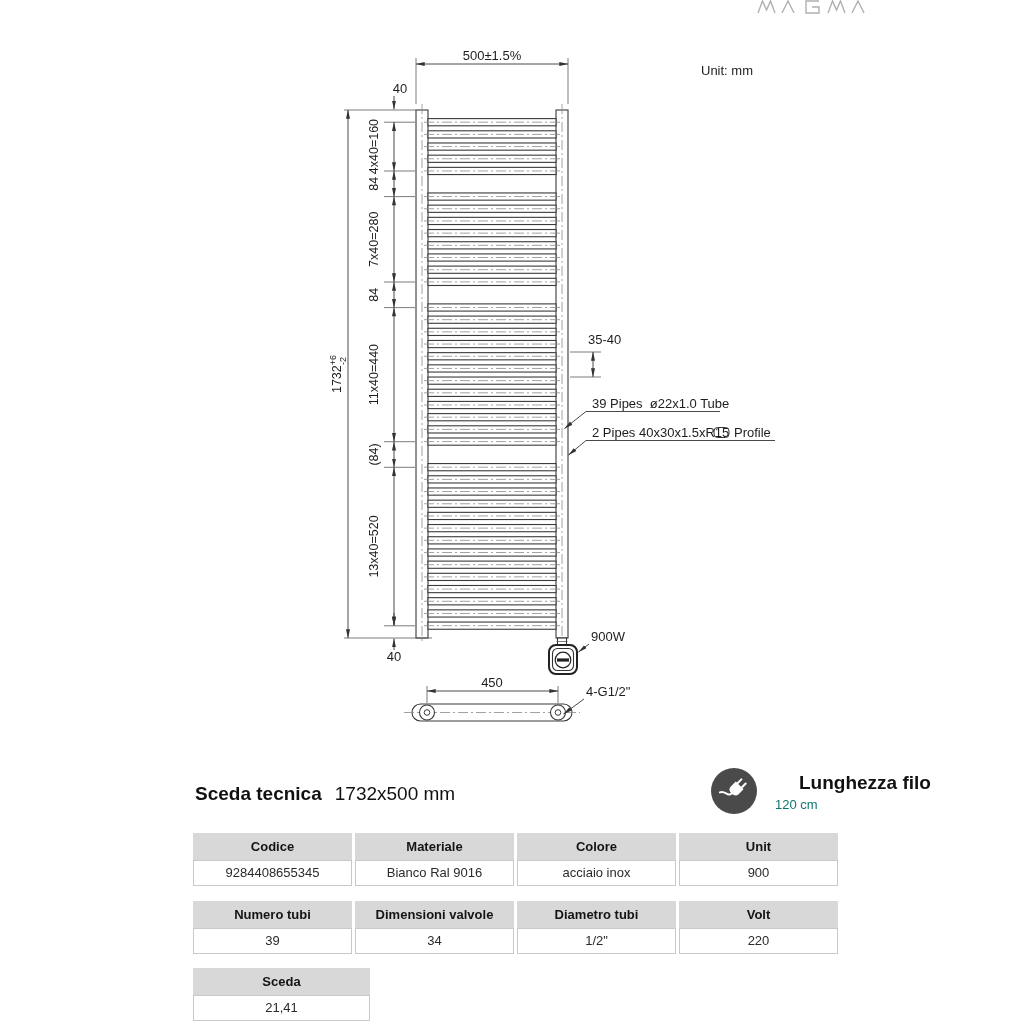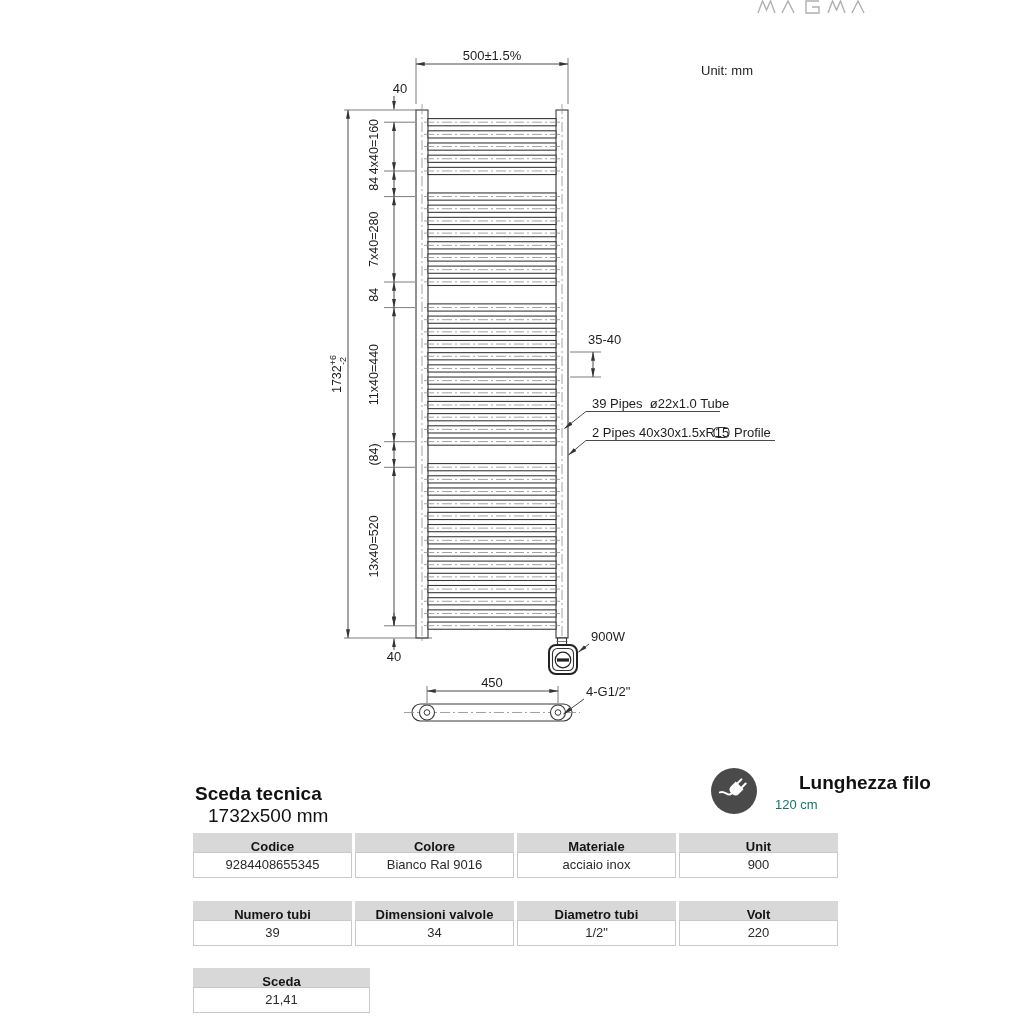--- a/index.html
+++ b/index.html
@@ -12,36 +12,36 @@
   .thin-out{stroke:#333;stroke-width:1.1;fill:#fff;}
   .dl{stroke:#4a4a4a;stroke-width:1;fill:none;}
   .ext{stroke:#5a5a5a;stroke-width:0.8;fill:none;}
   .cl{stroke:#8a8a8a;stroke-width:0.8;stroke-dasharray:10 3 2 3;fill:none;}
   text.d{font-family:"Liberation Sans",sans-serif;font-size:13px;fill:#1d1d1d;white-space:pre;}
   text.dr{font-family:"Liberation Sans",sans-serif;font-size:12.5px;fill:#1d1d1d;}
   tspan.tol{font-size:9px;}
   
   #logo{position:absolute;left:757px;top:0px;}
   
-  .title{position:absolute;left:195px;top:783px;display:flex;align-items:flex-start;flex-direction:column;}
+  .title{position:absolute;left:195px;top:783px;display:flex;align-items:flex-start;}
   .title .b{font-size:19px;font-weight:bold;color:#111;}
   .title .n{font-size:19px;color:#111;margin-left:13px;}
   
   .cable{position:absolute;left:711px;top:768px;display:flex;}
   .cable-txt{margin-left:18px;padding-top:4px;}
   .cable-txt .l1{font-size:19px;font-weight:bold;color:#111;padding-left:24px;}
   .cable-txt .l2{font-size:13px;color:#0f766e;margin-top:3px;}
   
   .data-table{position:absolute;left:193px;}
   #table-0{top:833px;width:645px;}
   #table-1{top:901px;width:645px;}
   #table-2{top:968px;width:177px;}
   .trow{display:grid;column-gap:3px;}
   .tcell{text-align:center;font-size:13px;overflow:hidden;}
-  .th{background:#d8d8d8;height:19px;line-height:27px;font-weight:bold;color:#141414;}
+  .th{background:#d8d8d8;height:27px;line-height:27px;font-weight:bold;color:#141414;}
   .td{background:#fff;height:24px;line-height:24px;color:#2a2a2a;border:1px solid #c9c9c9;}
 </style>
 </head>
 <body>
 
 <svg id="logo" width="114" height="15" viewBox="0 0 114 15" aria-label="MAGMA">
   <g stroke="#b0b0b0" stroke-width="1.4" fill="none">
     <path d="M1,13 L5.5,1 L9.5,10 L13.5,1 L18,13"></path>
     <path d="M25,13 L31,1 L37,13"></path>
     <path d="M62,1 L49,1 L49,13 L62,13 L62,7 L55,7"></path>
@@ -269,22 +269,22 @@
   </svg>
   <div class="cable-txt">
     <div class="l1">Lunghezza filo</div>
     <div class="l2">120 cm</div>
   </div>
 </div>
 
 <div class="data-table" id="table-0" data-table="0">
     <div class="trow" style="grid-template-columns: repeat(4, 1fr);">
       <div class="tcell th">Codice</div>
+      <div class="tcell th">Materiale</div>
       <div class="tcell th">Colore</div>
-      <div class="tcell th">Materiale</div>
       <div class="tcell th">Unit</div>
     </div>
     <div class="trow" style="grid-template-columns: repeat(4, 1fr);">
       <div class="tcell td">9284408655345</div>
       <div class="tcell td">Bianco Ral 9016</div>
       <div class="tcell td">acciaio inox</div>
       <div class="tcell td">900</div>
     </div>
   </div>
 <div class="data-table" id="table-1" data-table="1">

